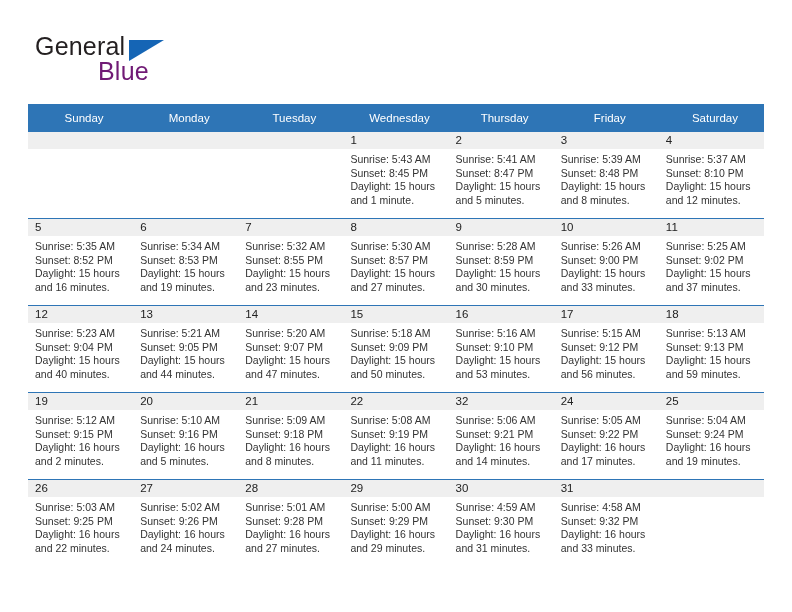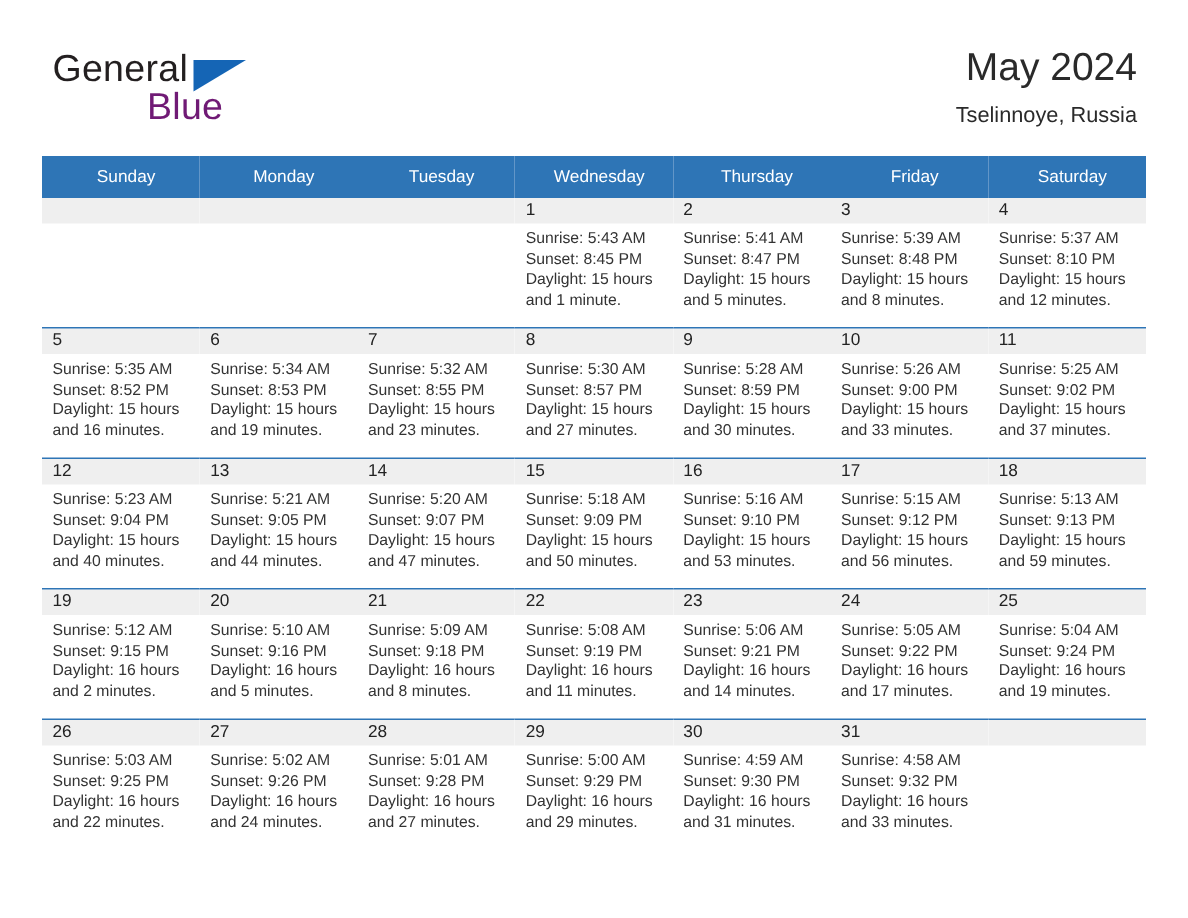--- a/index.html
+++ b/index.html
@@ -146,24 +146,20 @@
 <div class="page">
 
   <div class="header">
 
     <div class="brand">
       <span class="brand-general">General</span>
       <span class="brand-triangle"></span>
       <span class="brand-blue">Blue</span>
     </div>
 
-    <div class="title-block">
-      <div class="month-title">May 2024</div>
-      <div class="location">Tselinnoye, Russia</div>
-    </div>
 
   </div>
 
   <table class="calendar">
     <thead>
       <tr>
         <th>Sunday</th>
         <th>Monday</th>
         <th>Tuesday</th>
         <th>Wednesday</th>
@@ -432,21 +428,21 @@
               <div class="detail">
                 <div>Sunrise: 5:08 AM</div>
                 <div>Sunset: 9:19 PM</div>
                 <div>Daylight: 16 hours</div>
                 <div>and 11 minutes.</div>
               </div>
             </div>
           </td>
           <td>
             <div class="daycell-inner">
-              <div class="date-strip">23</div>
+              <div class="date-strip">32</div>
               <div class="detail">
                 <div>Sunrise: 5:06 AM</div>
                 <div>Sunset: 9:21 PM</div>
                 <div>Daylight: 16 hours</div>
                 <div>and 14 minutes.</div>
               </div>
             </div>
           </td>
           <td>
             <div class="daycell-inner">

